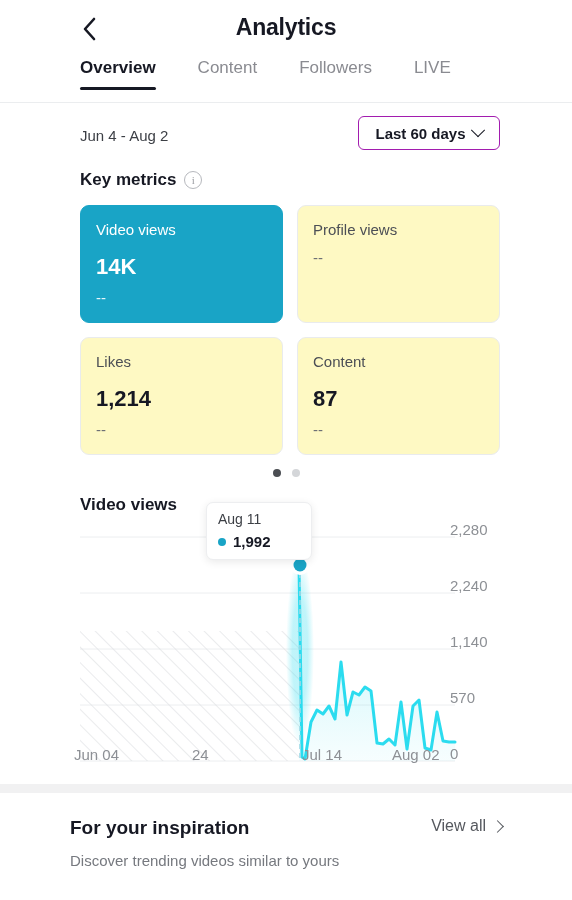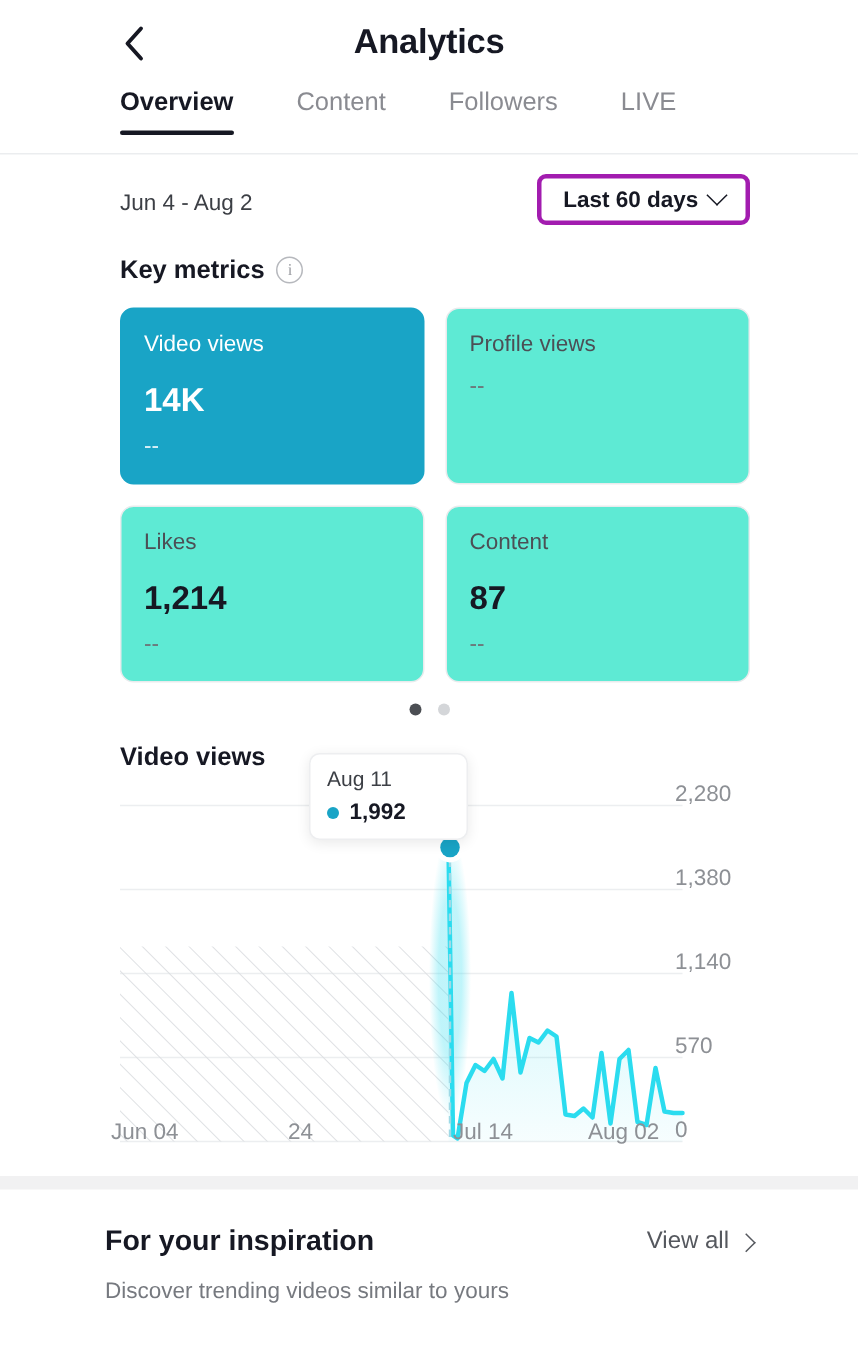--- a/index.html
+++ b/index.html
@@ -45,21 +45,21 @@
   
   .date-row{
     position:relative;height:54px;margin-top:8px;
   }
   .date-range{
     position:absolute;left:80px;top:16px;font-size:15px;color:#3c3f45;
   }
   .range-select{
     position:absolute;right:72px;top:5px;
     height:34px;min-width:142px;box-sizing:border-box;
-    border:3px solid #a21caf;border-radius:6px;background:#fff;
+    border:1px solid #a21caf;border-radius:6px;background:#fff;
     display:flex;align-items:center;justify-content:center;gap:7px;
     padding:0 12px;font-size:15px;color:#161823;font-weight:bold;cursor:pointer;
   }
   .chev-down{
     width:9px;height:9px;border-right:1.6px solid #161823;border-bottom:1.6px solid #161823;
     transform:rotate(45deg) translate(-2px,-2px);
   }
 
   
   .km-head{
@@ -71,21 +71,21 @@
     display:flex;align-items:center;justify-content:center;
     font-size:11px;color:#9a9ca1;font-family:"Liberation Serif",serif;line-height:1;cursor:pointer;
   }
 
   .cards{
     position:relative;margin:10px 72px 0 80px;
     display:grid;grid-template-columns:1fr 1fr;gap:14px;
   }
   .card{
     box-sizing:border-box;height:118px;border-radius:9px;
-    border:1px solid #e9ebed;background:#5eead4;
+    border:1px solid #e9ebed;background:#fef9c3;
     padding:16px 0 0 15px;cursor:pointer;
   }
   .card.selected{background:#19A4C6;border-color:#19A4C6;}
   .card .c-label{font-size:15px;color:#4c4f55;line-height:1.1;}
   .card.selected .c-label{color:#ffffff;}
   .card .c-value{font-size:22px;font-weight:bold;color:#161823;margin-top:16px;line-height:1.1;}
   .card.selected .c-value{color:#ffffff;}
   .card .c-delta{font-size:15px;color:#6d7075;margin-top:11px;line-height:1;}
   .card.selected .c-delta{color:#e6f6fb;}
 
@@ -109,21 +109,21 @@
     padding:9px 11px 10px 11px;
   }
   .tt-date{font-size:14px;color:#3c3f45;line-height:1.1;}
   .tt-row{display:flex;align-items:center;gap:7px;margin-top:7px;}
   .tt-bullet{width:8px;height:8px;border-radius:50%;background:#19A4C6;flex:none;}
   .tt-val{font-size:15px;font-weight:bold;color:#161823;line-height:1;}
 
   
   .band{position:absolute;left:0;top:784px;width:572px;height:9px;background:#f1f1f2;}
   .insp{position:absolute;left:70px;top:817px;right:70px;}
-  .insp-row{display:flex;align-items:center;justify-content:space-between;}
+  .insp-row{display:flex;align-items:flex-start;justify-content:space-between;}
   .insp-title{font-size:19px;font-weight:bold;color:#161823;}
   .view-all{display:flex;align-items:center;gap:7px;font-size:16px;color:#55585e;cursor:pointer;}
   .chev-right{
     width:8px;height:8px;border-right:1.7px solid #55585e;border-top:1.7px solid #55585e;
     transform:rotate(45deg);
   }
   .insp-sub{margin-top:13px;font-size:15px;color:#76797f;}
 </style>
 </head>
 <body>
@@ -238,21 +238,21 @@
 
       <line x1="300" y1="16" x2="300" y2="240" stroke="#9fd9e6" stroke-width="1.6" stroke-dasharray="5 4"></line>
 
       <g>
         <circle cx="300" cy="44" r="10" fill="#ffffff"></circle>
         <circle cx="300" cy="44" r="6.5" fill="#19A4C6"></circle>
       </g>
     </svg>
 
     <div class="ytick" style="left:450px;top:0px;">2,280</div>
-    <div class="ytick" style="left:450px;top:56px;">1,380</div>
+    <div class="ytick" style="left:450px;top:56px;">2,240</div>
     <div class="ytick" style="left:450px;top:112px;">1,140</div>
     <div class="ytick" style="left:450px;top:168px;">570</div>
     <div class="ytick" style="left:450px;top:224px;">0</div>
   </div>
 
   <div class="xtick" style="left:74px;text-align:center;">Jun 04</div>
   <div class="xtick" style="left:192px;">24</div>
   <div class="xtick" style="left:302px;">Jul 14</div>
   <div class="xtick" style="left:392px;">Aug 02</div>
 

